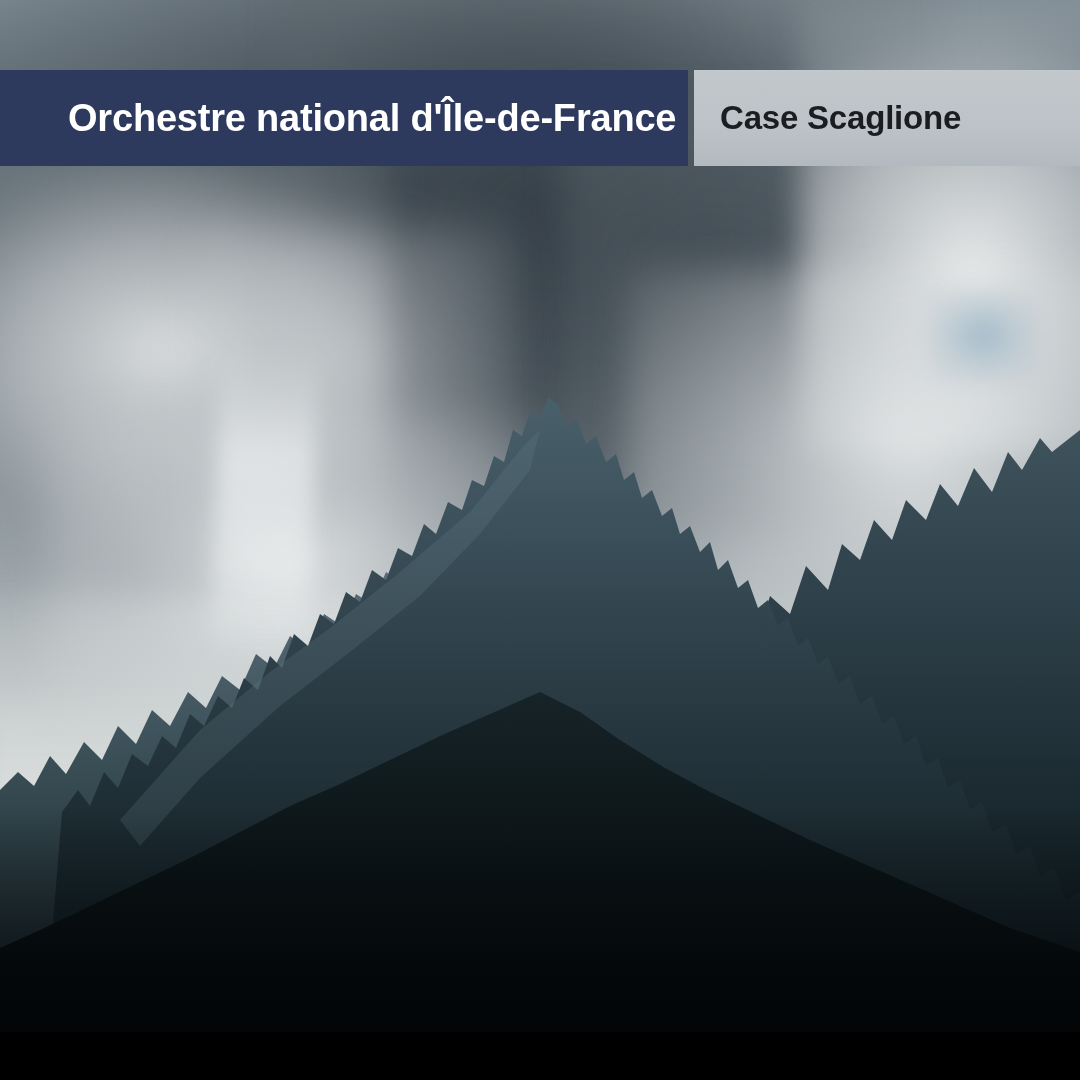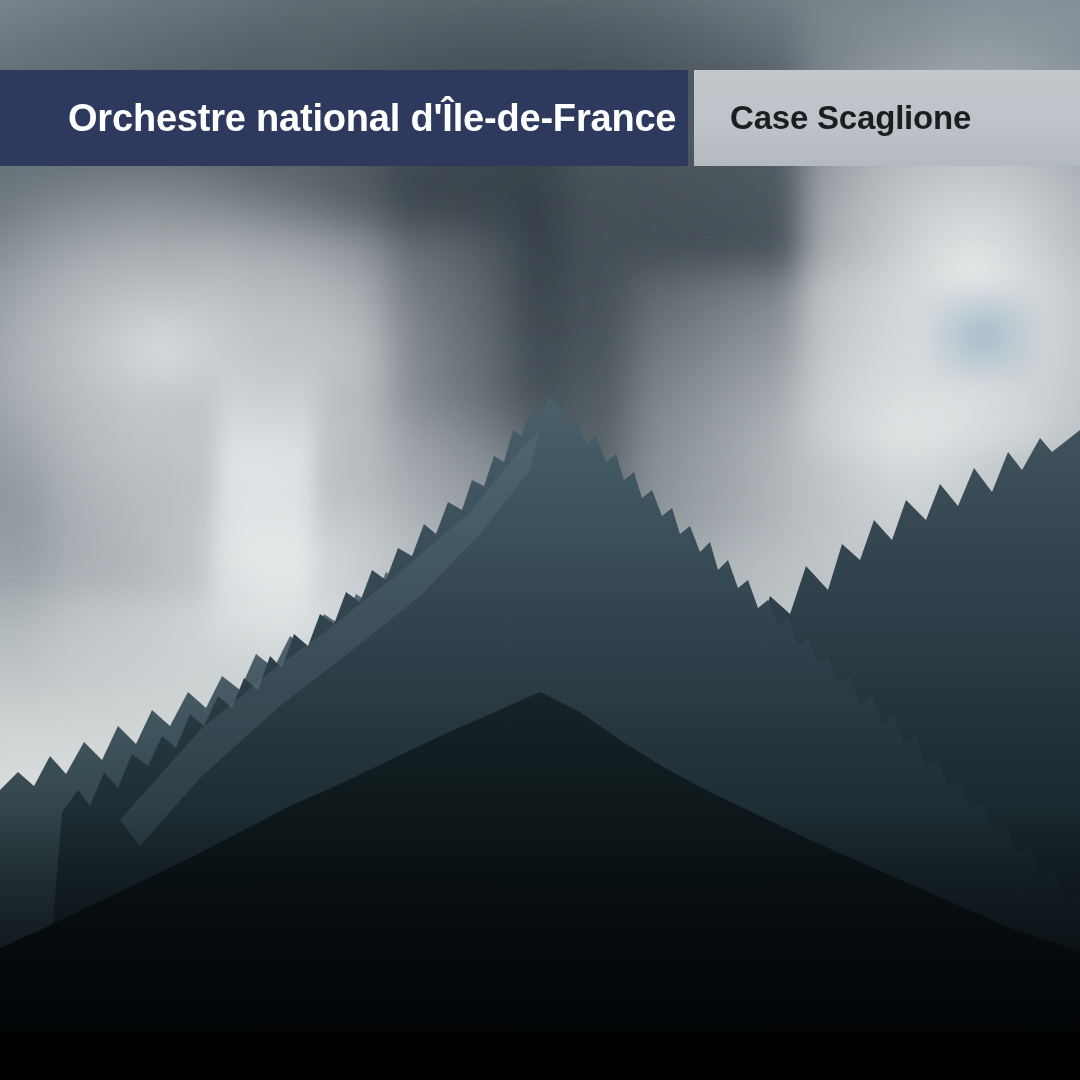--- a/index.html
+++ b/index.html
@@ -248,21 +248,21 @@
     height: 96px;
     background: linear-gradient(to bottom, #c3c8cc 0%, #bcc2c7 60%, #b3babf 100%);
     display: flex;
     align-items: center;
   }
   .banner-conductor .txt {
     color: #1b1d21;
     font-size: 33px;
     font-weight: bold;
     letter-spacing: -0.2px;
-    padding-left: 36px;
+    padding-left: 26px;
     white-space: nowrap;
   }
 
   
   .bottom-bar {
     position: absolute;
     left: 0;
     top: 932px;
     width: 1080px;
     height: 100px;

